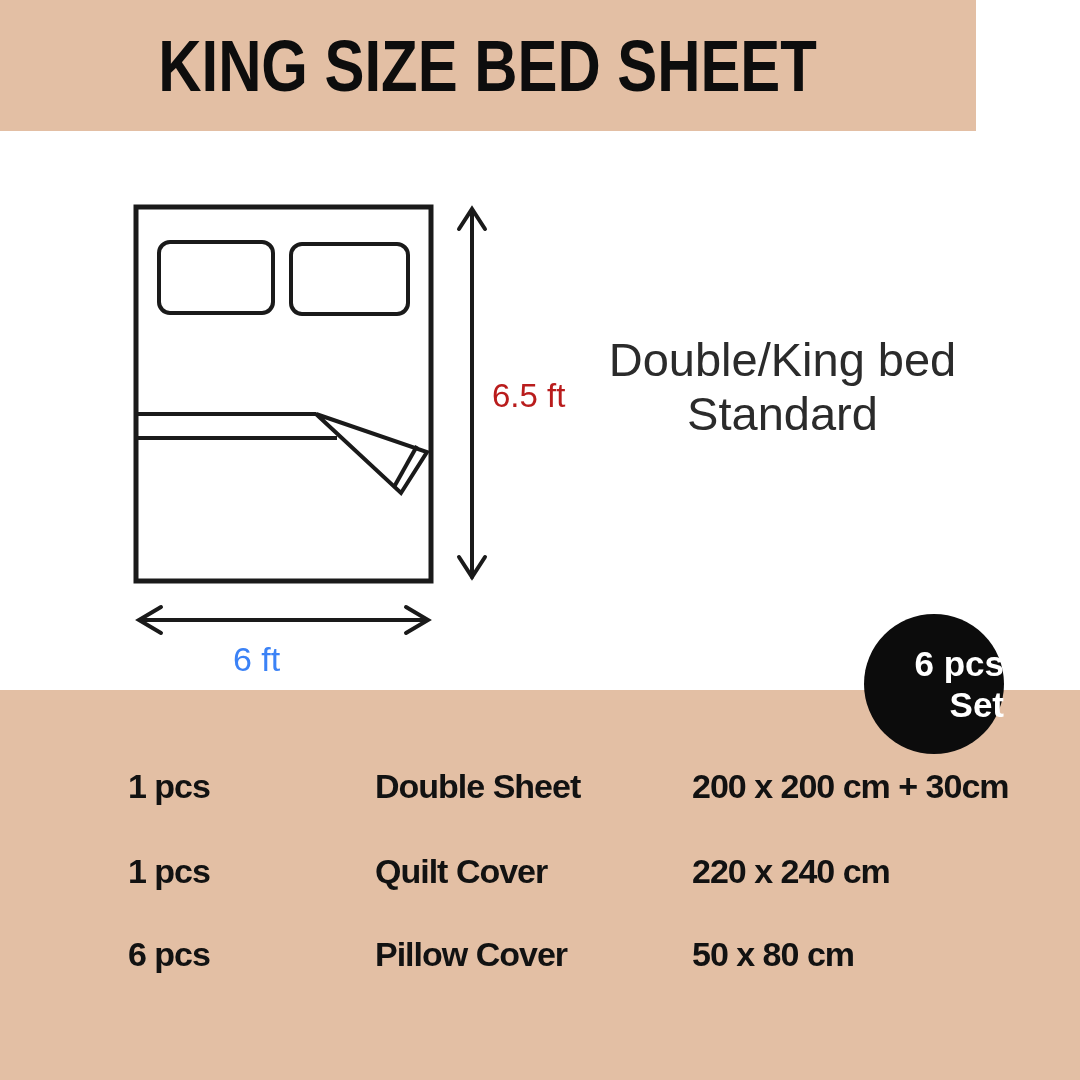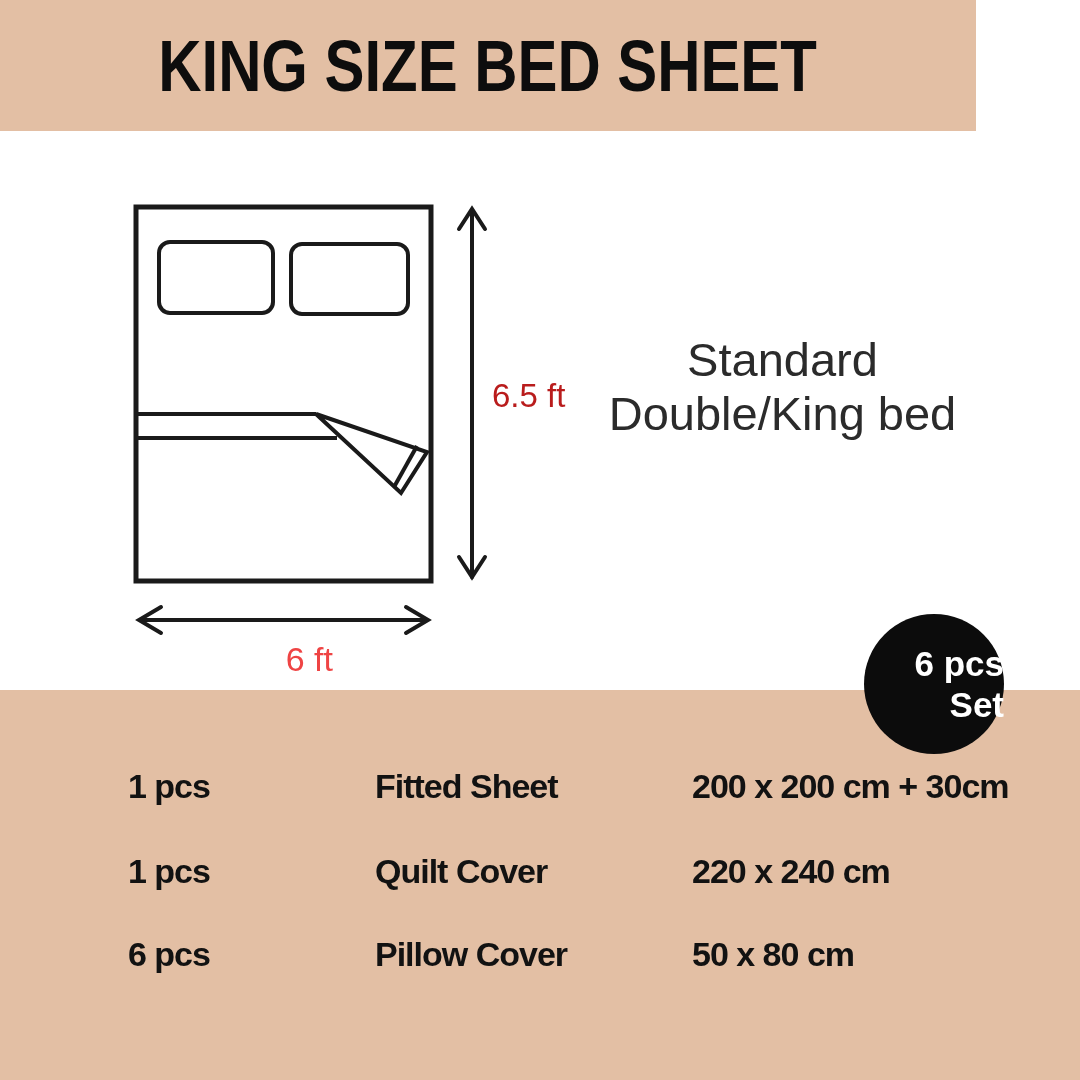--- a/index.html
+++ b/index.html
@@ -31,21 +31,21 @@
   .diagram-svg{
     position:absolute;left:0;top:0;width:1080px;height:1080px;
     pointer-events:none;
   }
   .dim-label-height{
     position:absolute;left:492px;top:377px;
     font-size:33px;color:#b91c1c;white-space:nowrap;
   }
   .dim-label-width{
     position:absolute;left:233px;top:640px;width:100px;
-    text-align:right;font-size:34px;color:#ef4444;white-space:nowrap;
+    text-align:left;font-size:34px;color:#3b82f6;white-space:nowrap;
   }
   .bed-type{
     position:absolute;left:565px;top:333px;width:435px;
     text-align:center;font-size:47px;line-height:54px;color:#2b2b2b;
     white-space:nowrap;
   }
   .badge{
     position:absolute;left:864px;top:614px;width:140px;height:140px;
     background:var(--badge);border-radius:50%;
     display:flex;flex-direction:column;align-items:flex-end;justify-content:center;
@@ -103,34 +103,34 @@
       <polyline points="161,607 139,620 161,633"></polyline>
       <polyline points="406,607 428,620 406,633"></polyline>
     </g>
   </g>
 </svg>
 
 <span class="dim-label-height">6.5 ft</span>
 <span class="dim-label-width">6 ft</span>
 
 <div class="bed-type">
+  <div>Double/King bed</div>
   <div>Standard</div>
-  <div>Double/King bed</div>
 </div>
 
 <div class="badge">
   <div>6 pcs</div>
   <div>Set</div>
 </div>
 
 <div class="specs-band"></div>
 
 <div class="spec-row row-1">
   <span class="qty">1 pcs</span>
-  <span class="item">Fitted Sheet</span>
+  <span class="item">Double Sheet</span>
   <span class="size">200 x 200 cm + 30cm</span>
 </div>
 <div class="spec-row row-2">
   <span class="qty">1 pcs</span>
   <span class="item">Quilt Cover</span>
   <span class="size">220 x 240 cm</span>
 </div>
 <div class="spec-row row-3">
   <span class="qty">6 pcs</span>
   <span class="item">Pillow Cover</span>

